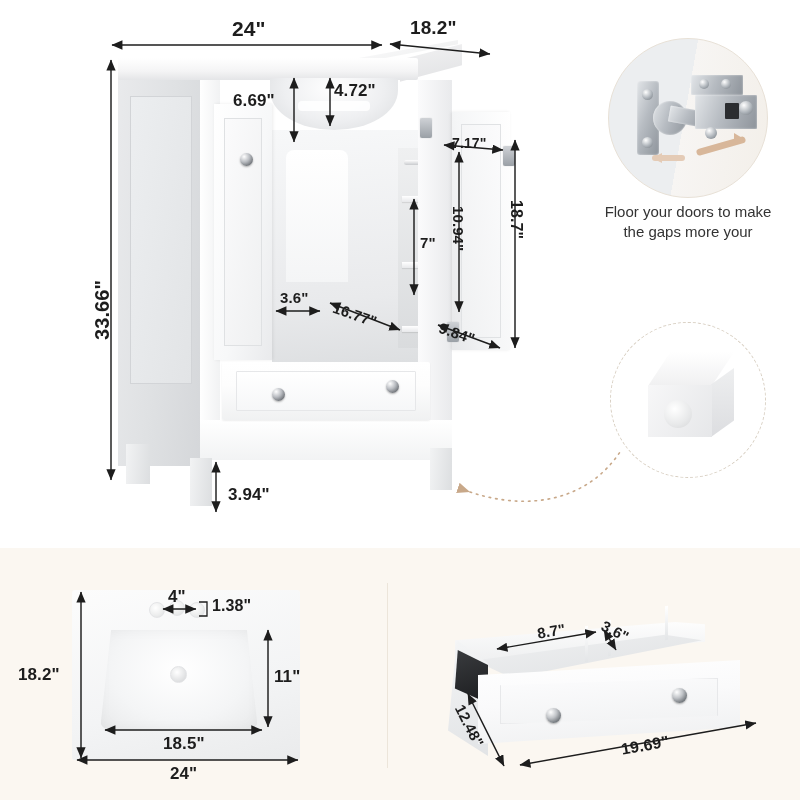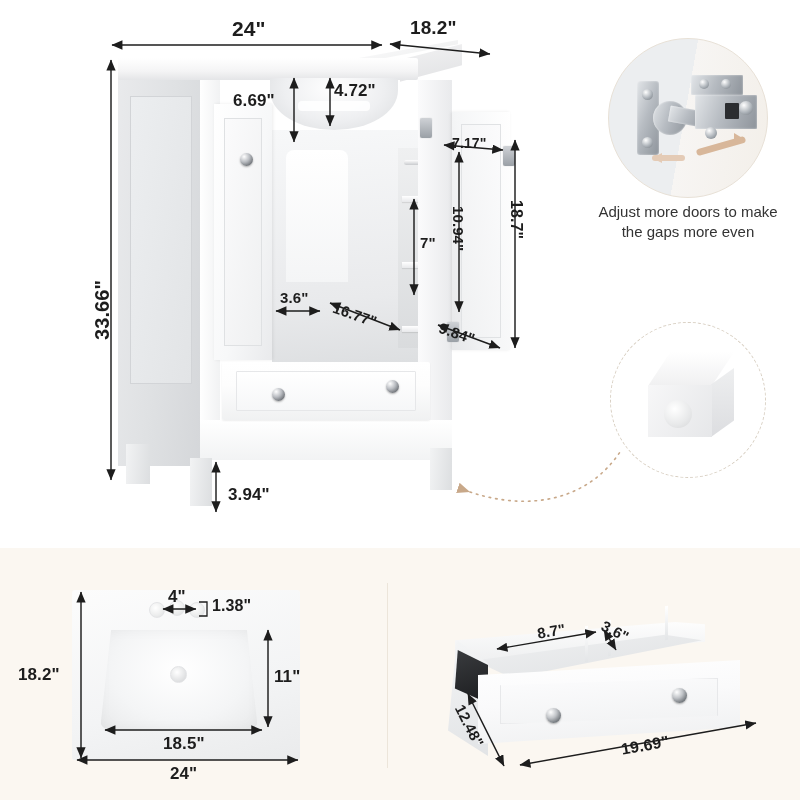--- a/index.html
+++ b/index.html
@@ -349,22 +349,22 @@
 
   <div class="dim" style="left:280px; top:290px; font-size:15px;">3.6"</div>
 
   <div class="dim" style="left:336px; top:300px; font-size:15px; transform:rotate(19deg); transform-origin:0 0;">16.77"</div>
 
   <div class="dim" style="left:442px; top:320px; font-size:15px; transform:rotate(19deg); transform-origin:0 0;">9.84"</div>
 
   <div class="dim" style="left:228px; top:486px; font-size:17px;">3.94"</div>
 
   <div class="caption" style="left:576px; top:202px; width:224px; font-size:15px;">
-    <div>Adjust more doors to make</div>
-    <div>the gaps more even</div>
+    <div>Floor your doors to make</div>
+    <div>the gaps more your</div>
   </div>
 
 
   <div class="dim" style="left:168px; top:588px; font-size:17px;">4"</div>
 
   <div class="dim" style="left:212px; top:598px; font-size:16px;">1.38"</div>
 
   <div class="dim" style="left:18px; top:666px; font-size:17px;">18.2"</div>
 
   <div class="dim" style="left:274px; top:668px; font-size:17px;">11"</div>

